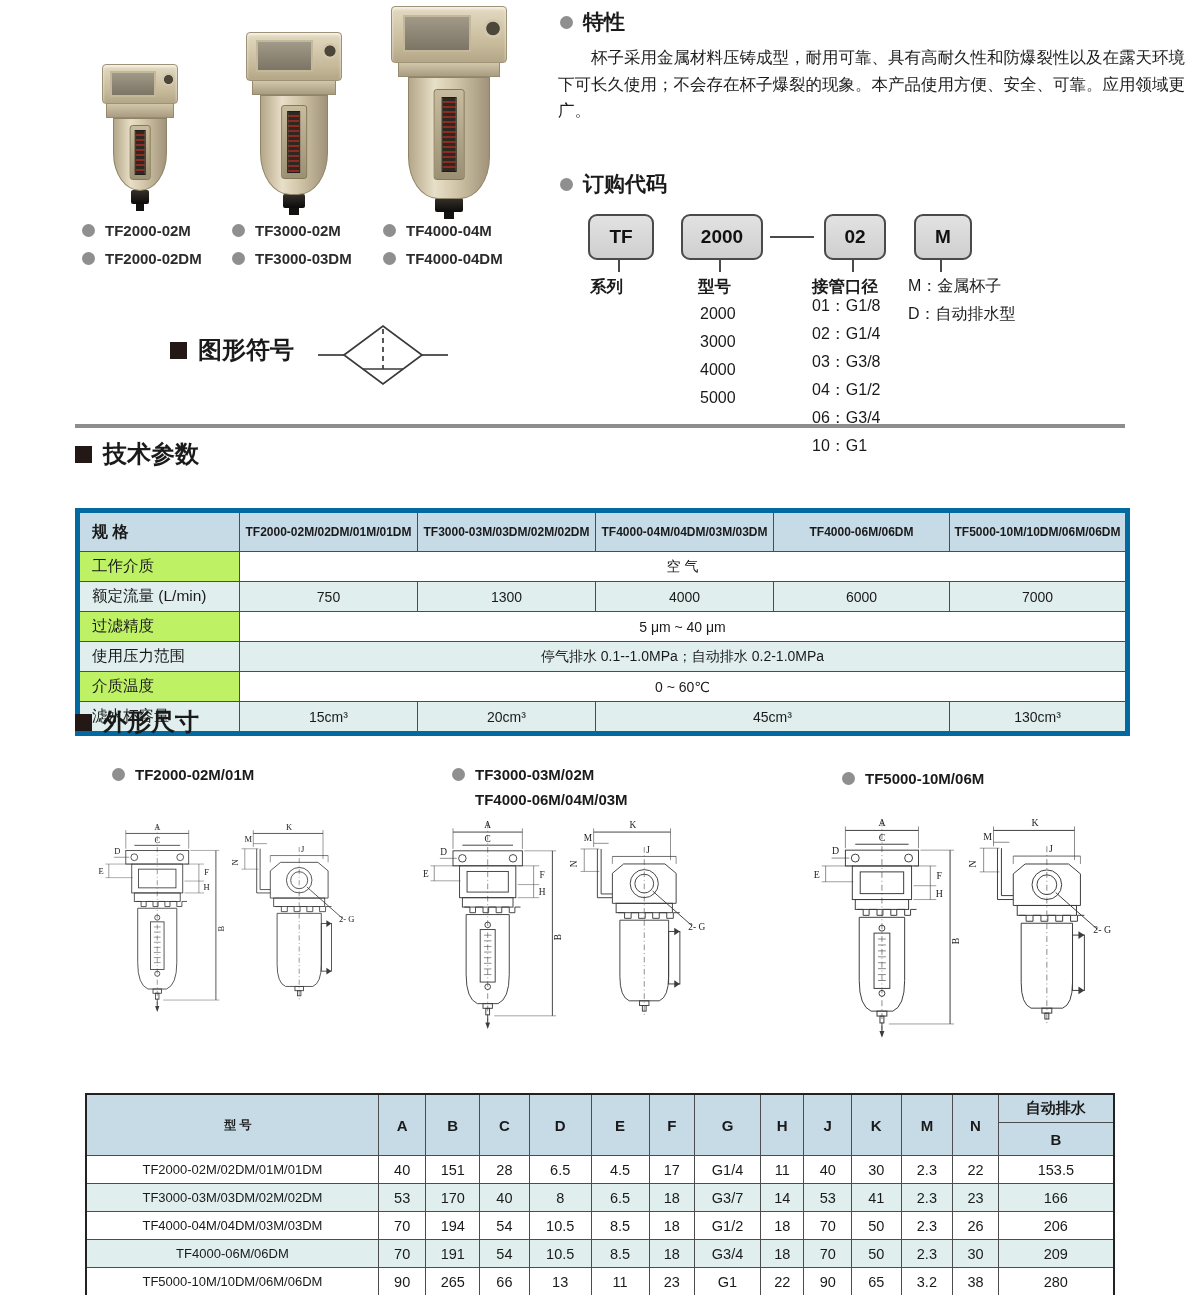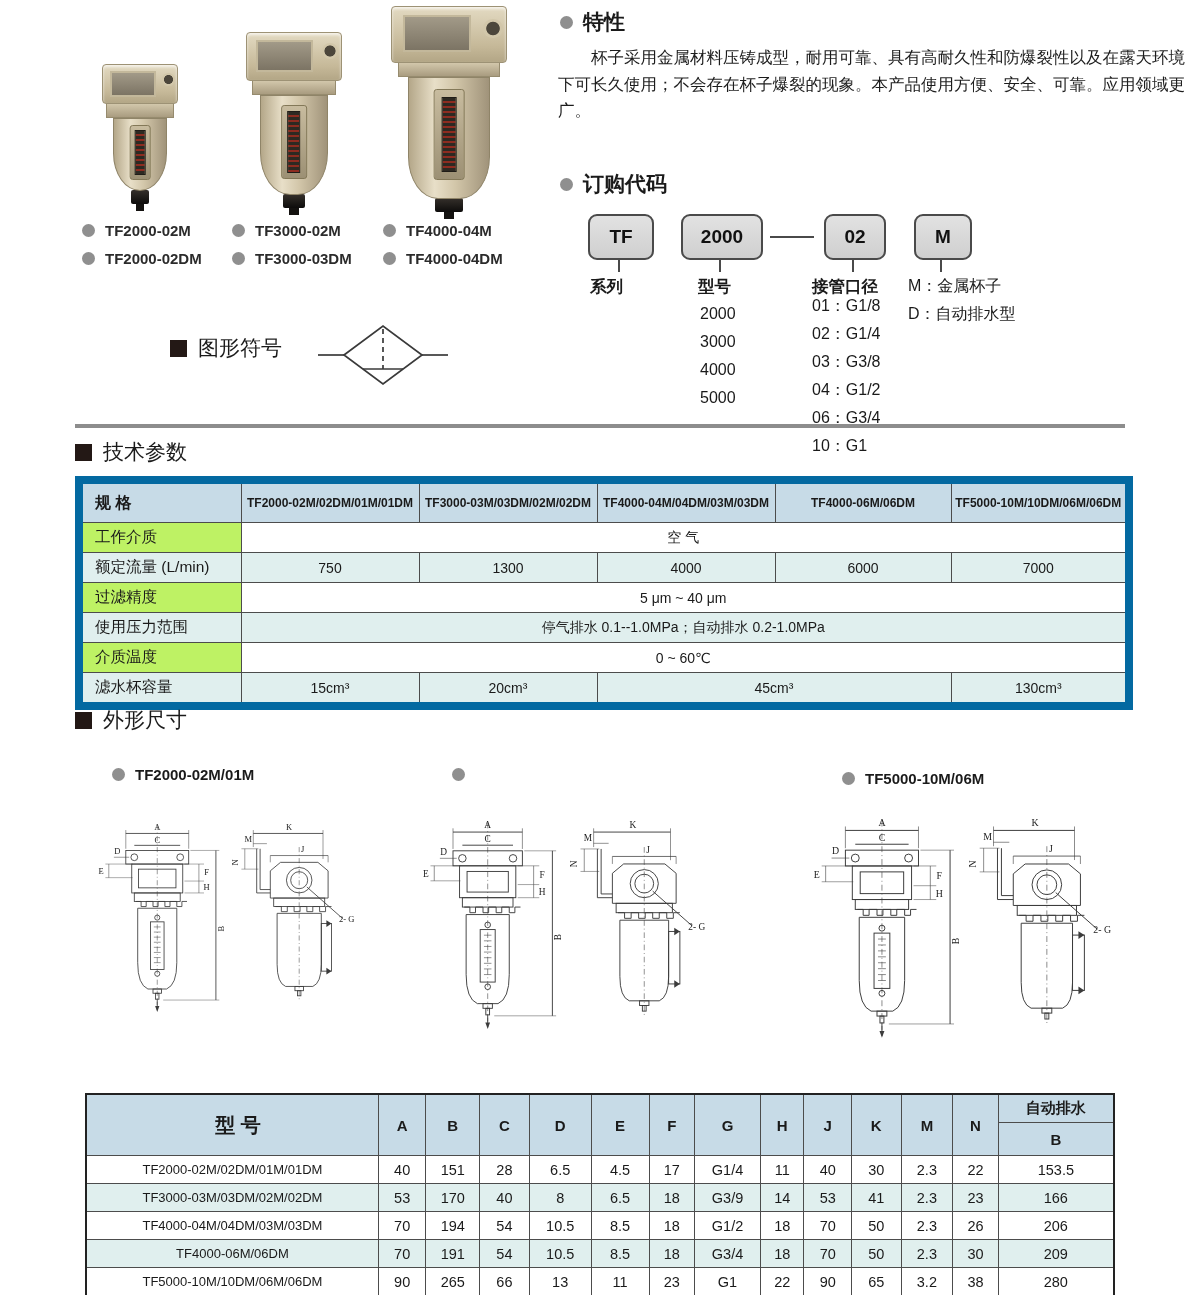--- a/index.html
+++ b/index.html
@@ -31,21 +31,21 @@
            background:#141210;}
   .f1{left:103px;top:64px;width:74px;height:140px;} .f1 .f-head{height:38px;}
   .f2{left:247px;top:32px;width:94px;height:176px;} .f2 .f-head{height:47px;}
   .f3{left:392px;top:6px;width:114px;height:206px;} .f3 .f-head{height:55px;}
 
   
   .dot{display:inline-block;width:13px;height:13px;border-radius:50%;background:#8f8f8f;
        margin-right:10px;flex:0 0 auto;}
   .sq{display:inline-block;width:17px;height:17px;background:#231815;margin-right:11px;flex:0 0 auto;}
   .h-bullet{position:absolute;display:flex;align-items:center;font-size:21px;font-weight:600;}
-  .h-square{position:absolute;display:flex;align-items:center;font-size:21px;font-weight:400;}
+  .h-square{position:absolute;display:flex;align-items:center;font-size:24px;font-weight:700;}
 
   .plabel{position:absolute;font-size:15px;font-weight:600;color:#2b2b2b;}
   .plabel .row{display:flex;align-items:center;height:28px;}
 
   .features-body{position:absolute;left:558px;top:44px;width:634px;font-size:16.5px;
                  line-height:1.62;text-indent:2em;color:#1c1c1c;}
 
   
   .obox{position:absolute;height:42px;background:linear-gradient(180deg,#e2e2e2,#cfcfcf);
         border:2px solid #4a4a4a;border-radius:9px;display:flex;align-items:center;
@@ -65,26 +65,26 @@
   td{border:1px solid #4c4c4c;text-align:center;vertical-align:middle;
      overflow:hidden;white-space:nowrap;}
   .techtbl{position:absolute;left:75px;top:476px;width:1050px;}
   .techtbl td{height:27px;font-size:14px;}
   .techtbl tr.hdr td{height:36px;background:#c7dbe7;font-size:12px;font-weight:600;}
   .techtbl tr.hdr td:first-child{font-size:16px;}
   .techtbl td.lbl{text-align:left;padding-left:12px;font-size:15.5px;}
   .techtbl tr.cy td{background:#e0efee;}
   .techtbl tr.cy td.lbl,.techtbl td.lbl{background:#bef264;}
   .techtbl tr.cy td.lbl{background:#e0efee;}
-  .techtbl{border:8px solid #0369a1;}
+  .techtbl{border:5px solid #0369a1;margin-top:32px;}
 
   .dimtbl{position:absolute;left:85px;top:1093px;width:1030px;border:2px solid #222;}
   .dimtbl td{height:25px;font-size:14.5px;}
   .dimtbl tr.h1 td{background:#c7dbe7;font-weight:600;font-size:15px;}
-  .dimtbl tr.h1 td.modelh{font-size:20px;padding-left:12px;}
+  .dimtbl tr.h1 td.modelh{font-size:12px;padding-left:12px;}
   .dimtbl tr.h2 td{background:#c7dbe7;font-weight:600;font-size:15px;height:30px;}
   .dimtbl td.model{font-size:13px;}
   .dimtbl tr.cy td{background:#e0efee;}
 
   
   .dg{position:absolute;}
   .dlabel{position:absolute;font-size:15px;font-weight:600;display:flex;align-items:flex-start;line-height:25px;}
   .dlabel .dot{margin-top:6px;}
 </style>
 </head>
@@ -279,20 +279,22 @@
   <div class="h-square" style="left:75px;top:706px">
     <span class="sq"></span>
     <span>外形尺寸</span>
   </div>
   <div class="dlabel" style="left:112px;top:762px">
     <span class="dot"></span>
     <span><span>TF2000-02M/01M</span></span>
   </div>
   <div class="dlabel" style="left:452px;top:762px">
     <span class="dot"></span>
+    <span><span>TF3000-03M/02M</span><br>
+          <span>TF4000-06M/04M/03M</span></span>
   </div>
   <div class="dlabel" style="left:842px;top:766px">
     <span class="dot"></span>
     <span><span>TF5000-10M/06M</span></span>
   </div>
 
   <svg width="0" height="0" style="position:absolute" aria-hidden="true">
     <defs>
       <symbol id="dgroup" viewBox="0 0 320 262">
         <g stroke="#3c3c3c" stroke-width="1" fill="none" font-size="10" font-family="Liberation Serif, serif">
@@ -460,21 +462,21 @@
           <td>153.5</td>
     </tr>
     <tr class="cy">
       <td class="model">TF3000-03M/03DM/02M/02DM</td>
       <td>53</td>
           <td>170</td>
           <td>40</td>
           <td>8</td>
           <td>6.5</td>
           <td>18</td>
-          <td>G3/9</td>
+          <td>G3/7</td>
           <td>14</td>
           <td>53</td>
           <td>41</td>
           <td>2.3</td>
           <td>23</td>
           <td>166</td>
     </tr>
     <tr>
       <td class="model">TF4000-04M/04DM/03M/03DM</td>
       <td>70</td>

